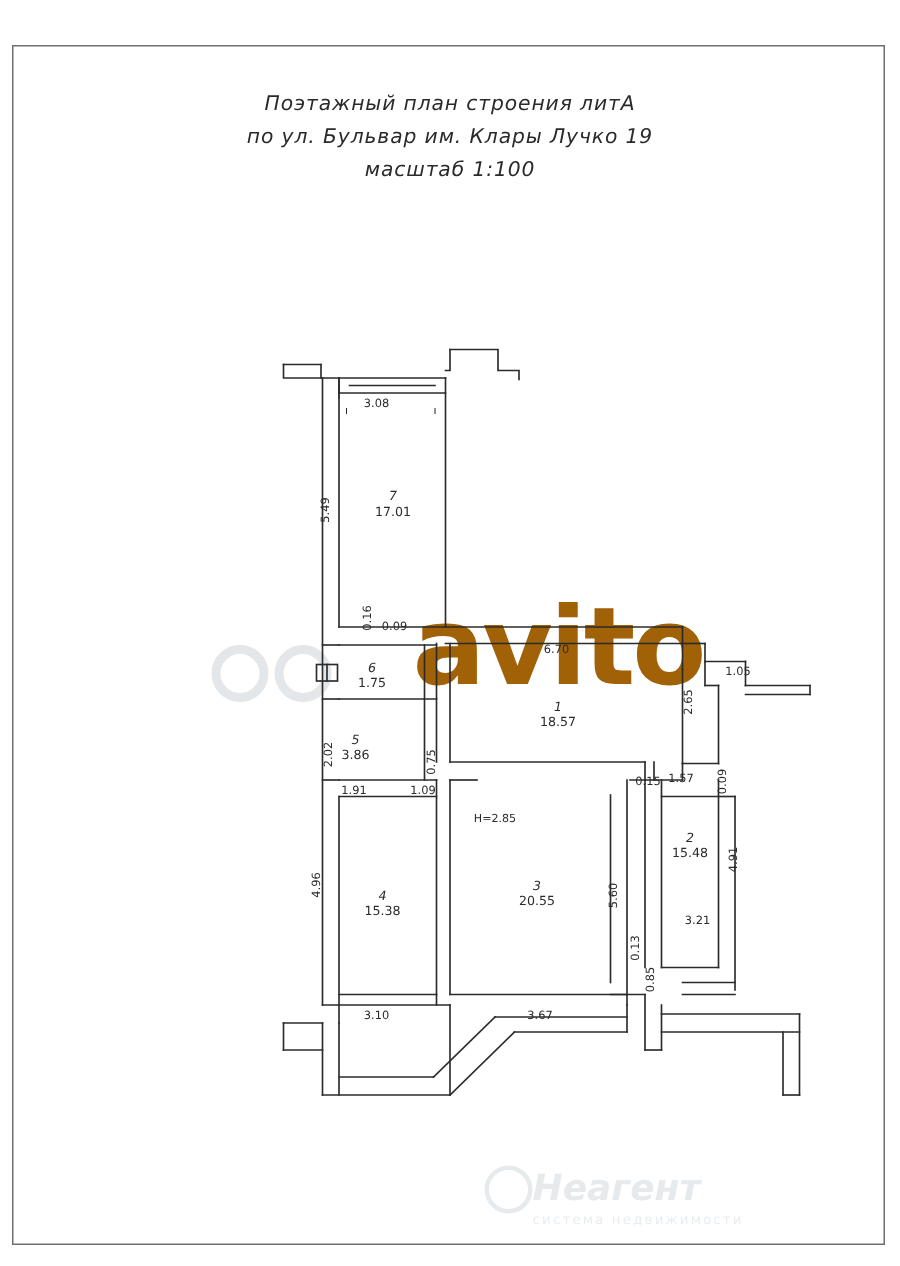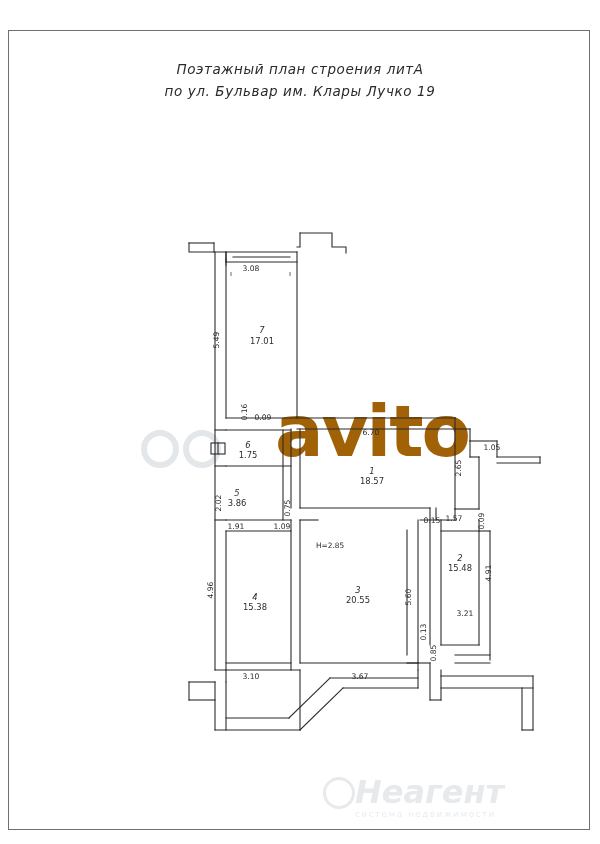--- a/index.html
+++ b/index.html
@@ -79,21 +79,21 @@
     transform: translateY(18px);
   }
   #wm-neagent {
     left: 355px;
     top: 775px;
     width: 230px;
     color: #e6eaed;
     text-align: left;
   }
   #wm-neagent .big {
-    font-size: 32px;
+    font-size: 24px;
     font-style: italic;
     font-weight: bold;
     letter-spacing: 0px;
     line-height: 34px;
   }
   #wm-neagent .small {
     font-size: 9px;
     letter-spacing: 1.4px;
     color: #e9edf0;
   }
@@ -142,20 +142,21 @@
 </head>
 <body>
 
 <div id="page">
 
   <div id="sheet-frame"></div>
 
   <div id="title-block">
     <div class="line">Поэтажный план строения литА</div>
     <div class="line">по ул. Бульвар им. Клары Лучко 19</div>
+    <div class="line">масштаб 1:100</div>
   </div>
 
   <div class="wm" id="wm-avito">
     <span class="mark">
         <i></i>
         <i></i>
       </span>
     <span>avito</span>
   </div>
 

